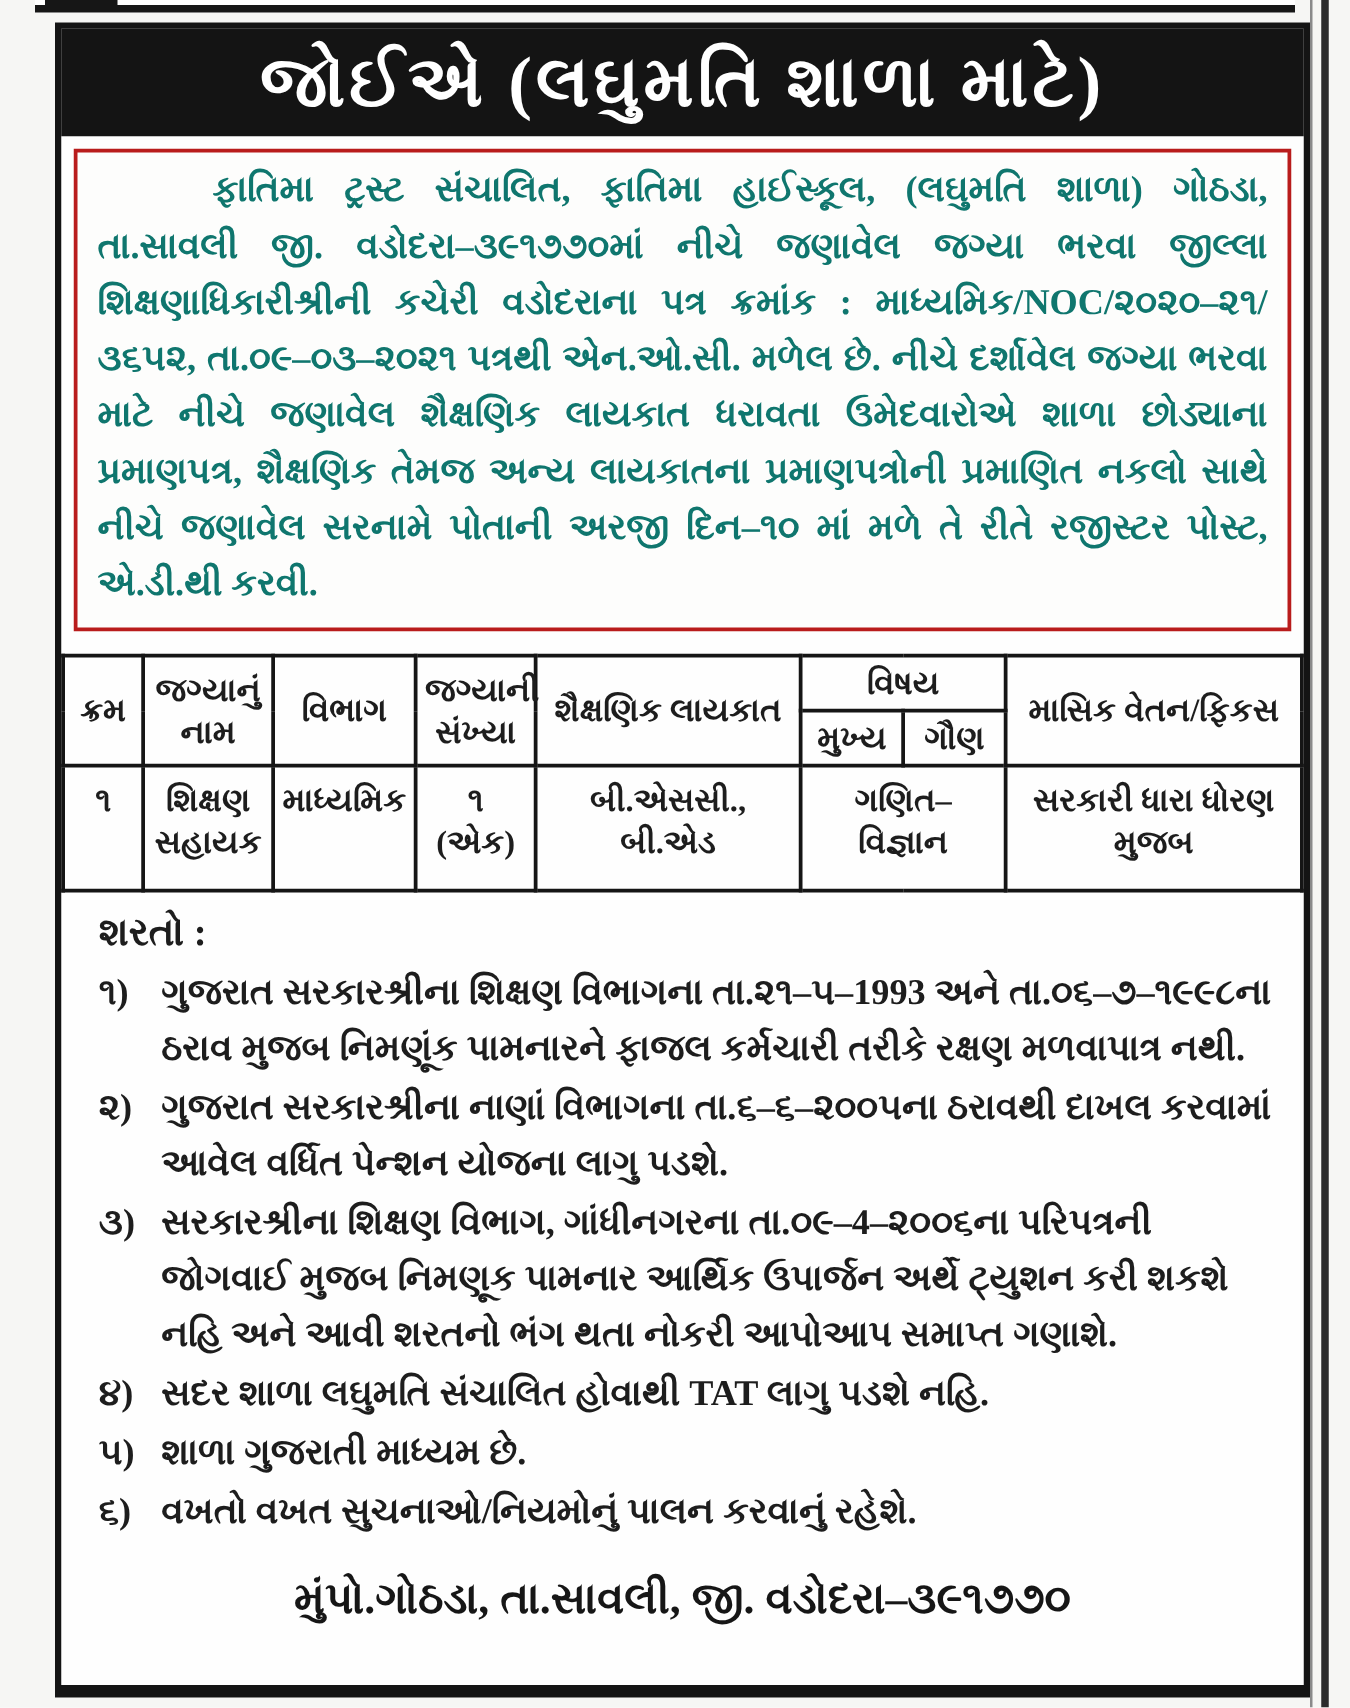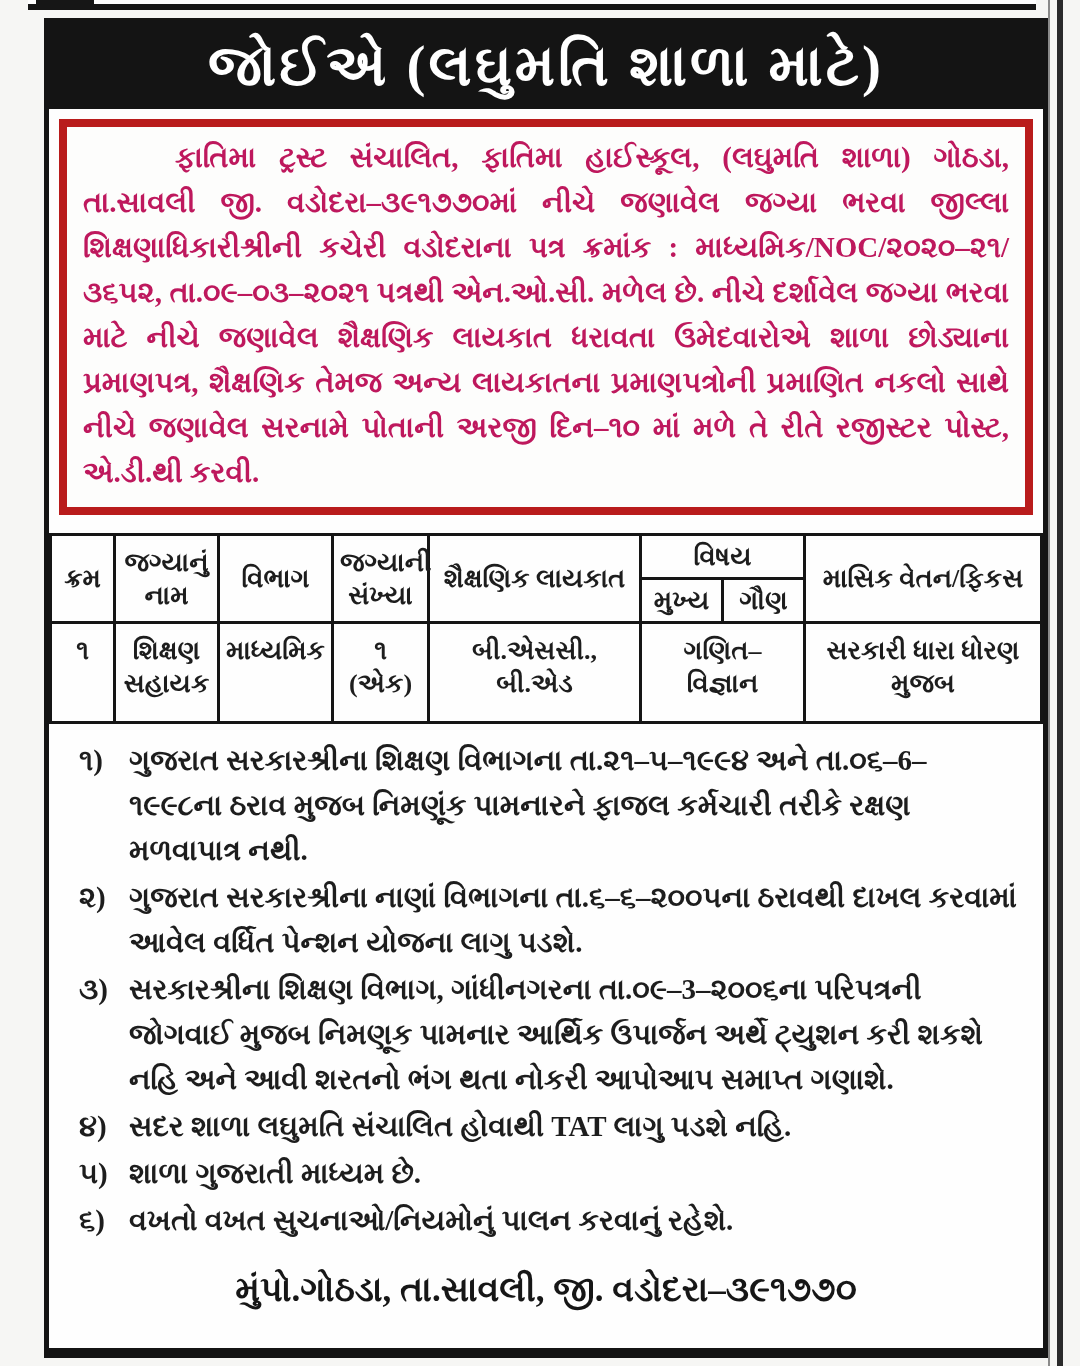--- a/index.html
+++ b/index.html
@@ -12,23 +12,23 @@
   .top-remnant-blob { position:absolute; left:36px; top:0; width:58px; height:9px; background:#161616; }
   .col-rule-thin { position:absolute; left:1048px; top:0; width:2px; height:1366px; background:#8a8a8a; }
   .col-rule-thick { position:absolute; left:1057px; top:0; width:6px; height:1366px; background:#2b2b2b; }
 
   
   .ad { position:absolute; left:44px; top:18px; width:1004px; height:1340px;
         background:#fefefe; border:5px solid #141414; border-bottom-width:10px; }
   .title-bar { height:86px; background:#141414; color:#ffffff; display:flex;
                align-items:center; justify-content:center; font-size:57px;
                font-weight:bold; letter-spacing:3px; white-space:nowrap; }
-  .intro-box { margin:10px 10px 0 10px; border:8px solid #b91c1c; background:#fdfdfc;
+  .intro-box { margin:10px 10px 0 10px; border:3px solid #b91c1c; background:#fdfdfc;
                padding:8px 16px 12px 16px; font-size:29px; font-weight:bold;
-               line-height:45px; text-align:justify; text-indent:92px; color:#be185d; }
+               line-height:45px; text-align:justify; text-indent:92px; color:#0f766e; }
 
   table.vacancy { width:100%; border-collapse:collapse; margin-top:18px; table-layout:fixed; }
   table.vacancy th, table.vacancy td { border:3px solid #151515; font-size:26px;
                font-weight:bold; text-align:center; vertical-align:middle;
                padding:4px 6px; line-height:33px; color:#1d1d1d; }
   table.vacancy td.row-cell { height:100px; vertical-align:top; padding-top:10px; }
   .c-serial{width:64px;} .c-post{width:104px;} .c-dept{width:114px;} .c-count{width:96px;}
   .c-qual{width:212px;} .c-main{width:92px;} .c-minor{width:74px;} .c-salary{width:237px;}
 
   .conditions { padding:14px 26px 0 30px; font-size:29px; font-weight:bold; color:#1d1d1d; }
@@ -85,32 +85,33 @@
             <span style="display:block;">(એક)</span>
           </td>
           <td class="row-cell">બી.એસસી., બી.એડ</td>
           <td class="row-cell" colspan="2">ગણિત–વિજ્ઞાન</td>
           <td class="row-cell">સરકારી ધારા ધોરણ મુજબ</td>
         </tr>
       </tbody>
     </table>
 
     <div class="conditions">
+      <div class="cond-title">શરતો :</div>
 
       <div class="cond">
         <span class="cond-num">૧)</span>
-        <span class="cond-text">ગુજરાત સરકારશ્રીના શિક્ષણ વિભાગના તા.૨૧–૫–૧૯૯૪ અને તા.૦૬–6–૧૯૯૮ના ઠરાવ મુજબ નિમણૂંક પામનારને ફાજલ કર્મચારી તરીકે રક્ષણ મળવાપાત્ર નથી.</span>
+        <span class="cond-text">ગુજરાત સરકારશ્રીના શિક્ષણ વિભાગના તા.૨૧–૫–1993 અને તા.૦૬–૭–૧૯૯૮ના ઠરાવ મુજબ નિમણૂંક પામનારને ફાજલ કર્મચારી તરીકે રક્ષણ મળવાપાત્ર નથી.</span>
       </div>
       <div class="cond">
         <span class="cond-num">૨)</span>
         <span class="cond-text">ગુજરાત સરકારશ્રીના નાણાં વિભાગના તા.૬–૬–૨૦૦૫ના ઠરાવથી દાખલ કરવામાં આવેલ વર્ધિત પેન્શન યોજના લાગુ પડશે.</span>
       </div>
       <div class="cond">
         <span class="cond-num">૩)</span>
-        <span class="cond-text">સરકારશ્રીના શિક્ષણ વિભાગ, ગાંધીનગરના તા.૦૯–3–૨૦૦૬ના પરિપત્રની જોગવાઈ મુજબ નિમણૂક પામનાર આર્થિક ઉપાર્જન અર્થે ટ્યુશન કરી શકશે નહિ અને આવી શરતનો ભંગ થતા નોકરી આપોઆપ સમાપ્ત ગણાશે.</span>
+        <span class="cond-text">સરકારશ્રીના શિક્ષણ વિભાગ, ગાંધીનગરના તા.૦૯–4–૨૦૦૬ના પરિપત્રની જોગવાઈ મુજબ નિમણૂક પામનાર આર્થિક ઉપાર્જન અર્થે ટ્યુશન કરી શકશે નહિ અને આવી શરતનો ભંગ થતા નોકરી આપોઆપ સમાપ્ત ગણાશે.</span>
       </div>
       <div class="cond">
         <span class="cond-num">૪)</span>
         <span class="cond-text">સદર શાળા લઘુમતિ સંચાલિત હોવાથી TAT લાગુ પડશે નહિ.</span>
       </div>
       <div class="cond">
         <span class="cond-num">૫)</span>
         <span class="cond-text">શાળા ગુજરાતી માધ્યમ છે.</span>
       </div>
       <div class="cond">

